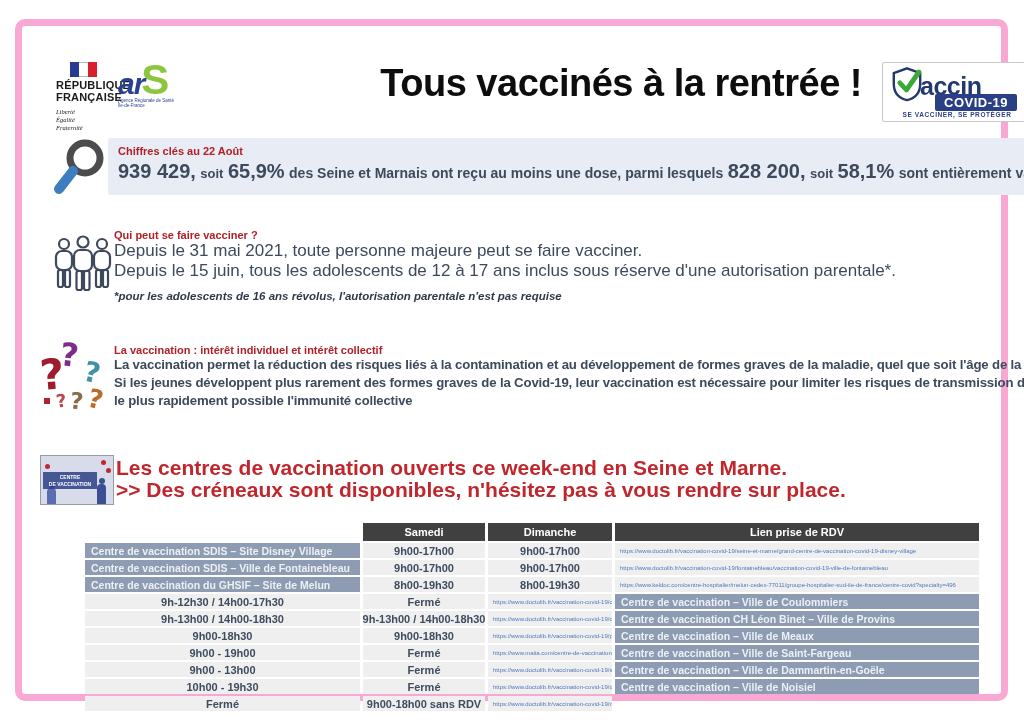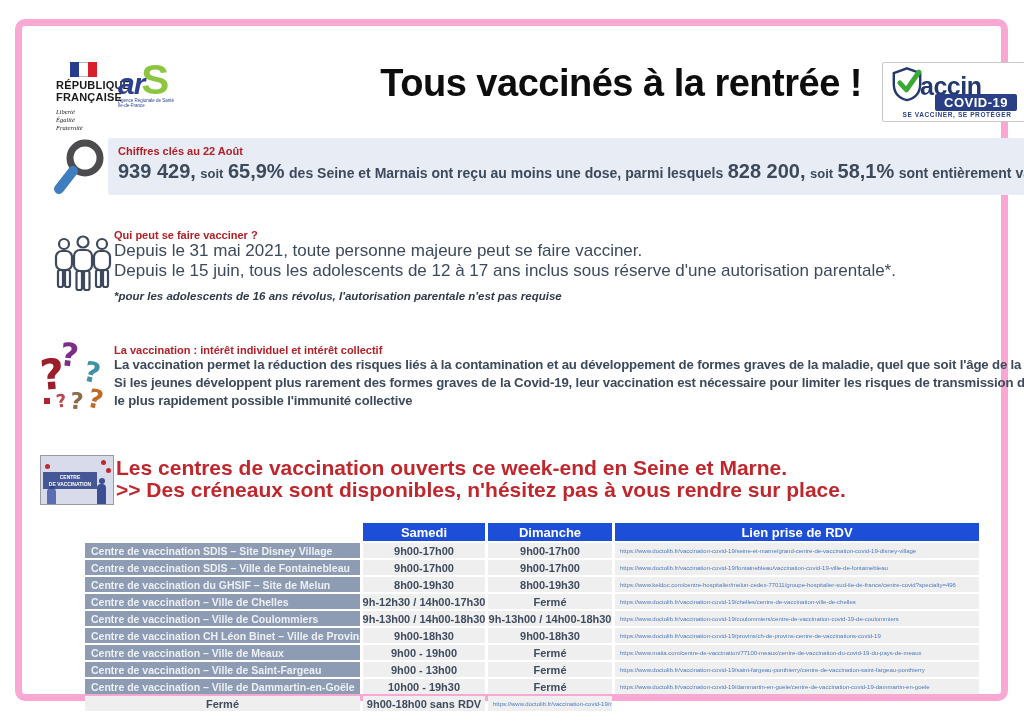--- a/index.html
+++ b/index.html
@@ -69,21 +69,21 @@
   .thumb-fig { position:absolute; width:9px; height:20px; border-radius:4px 4px 0 0; background:#3b4f92; }
   .thumb-head { position:absolute; width:6px; height:6px; border-radius:50%; background:#3b4f92; }
   .thumb-txt { position:absolute; left:2px; top:16px; width:54px; text-align:center;
                font-size:5px; font-weight:700; color:#fff; background:rgba(43,63,134,.85);
                line-height:1.3; padding:2px 0; }
 
   
   .vtable { left:63px; top:497px; width:894px; display:grid;
             grid-template-columns:275px 122px 124px 364px;
             grid-template-rows:18px; grid-auto-rows:15px; gap:2px 3px; }
-  .hcell { background:#1d4ed8; color:#fff; font-size:13px; font-weight:700;
+  .hcell { background:#404040; color:#fff; font-size:11px; font-weight:700;
            display:flex; align-items:center; justify-content:center; }
   .hspacer { background:transparent; }
   .cell { display:flex; align-items:center; overflow:hidden; }
   .cname { background:#8d9cb3; color:#edf0f5; font-size:10.5px; font-weight:600; padding-left:6px; white-space:nowrap; }
   .ctime { background:#efeff0; color:#3f4c5e; font-size:11px; font-weight:600; justify-content:center; white-space:nowrap; }
   .clink { background:#efeff0; color:#4d79bd; font-size:6px; padding-left:5px; white-space:nowrap; cursor:pointer; }
 </style>
 </head>
 <body>
 
@@ -219,21 +219,20 @@
       <div class="cell ctime">9h00-17h00</div>
       <div class="cell clink">https://www.doctolib.fr/vaccination-covid-19/seine-et-marne/grand-centre-de-vaccination-covid-19-disney-village</div>
       <div class="cell cname">Centre de vaccination SDIS – Ville de Fontainebleau</div>
       <div class="cell ctime">9h00-17h00</div>
       <div class="cell ctime">9h00-17h00</div>
       <div class="cell clink">https://www.doctolib.fr/vaccination-covid-19/fontainebleau/vaccination-covid-19-ville-de-fontainebleau</div>
       <div class="cell cname">Centre de vaccination du GHSIF – Site de Melun</div>
       <div class="cell ctime">8h00-19h30</div>
       <div class="cell ctime">8h00-19h30</div>
       <div class="cell clink">https://www.keldoc.com/centre-hospitalier/melun-cedex-77011/groupe-hospitalier-sud-ile-de-france/centre-covid?specialty=496</div>
-      <div class="cell cname">Centre de vaccination – Ville de Chelles</div>
       <div class="cell ctime">9h-12h30 / 14h00-17h30</div>
       <div class="cell ctime">Fermé</div>
       <div class="cell clink">https://www.doctolib.fr/vaccination-covid-19/chelles/centre-de-vaccination-ville-de-chelles</div>
       <div class="cell cname">Centre de vaccination – Ville de Coulommiers</div>
       <div class="cell ctime">9h-13h00 / 14h00-18h30</div>
       <div class="cell ctime">9h-13h00 / 14h00-18h30</div>
       <div class="cell clink">https://www.doctolib.fr/vaccination-covid-19/coulommiers/centre-de-vaccination-covid-19-de-coulommiers</div>
       <div class="cell cname">Centre de vaccination CH Léon Binet – Ville de Provins</div>
       <div class="cell ctime">9h00-18h30</div>
       <div class="cell ctime">9h00-18h30</div>
@@ -243,18 +242,19 @@
       <div class="cell ctime">Fermé</div>
       <div class="cell clink">https://www.maiia.com/centre-de-vaccination/77100-meaux/centre-de-vaccination-du-covid-19-du-pays-de-meaux</div>
       <div class="cell cname">Centre de vaccination – Ville de Saint-Fargeau</div>
       <div class="cell ctime">9h00 - 13h00</div>
       <div class="cell ctime">Fermé</div>
       <div class="cell clink">https://www.doctolib.fr/vaccination-covid-19/saint-fargeau-ponthierry/centre-de-vaccination-saint-fargeau-ponthierry</div>
       <div class="cell cname">Centre de vaccination – Ville de Dammartin-en-Goële</div>
       <div class="cell ctime">10h00 - 19h30</div>
       <div class="cell ctime">Fermé</div>
       <div class="cell clink">https://www.doctolib.fr/vaccination-covid-19/dammartin-en-goele/centre-de-vaccination-covid-19-dammartin-en-goele</div>
+      <div class="cell cname">Centre de vaccination – Ville de Noisiel</div>
       <div class="cell ctime">Fermé</div>
       <div class="cell ctime">9h00-18h00 sans RDV</div>
       <div class="cell clink">https://www.doctolib.fr/vaccination-covid-19/noisiel/centre-de-vaccination-covid-19-de-noisiel</div>
     </div>
 
 </div>
 
 </body></html>

